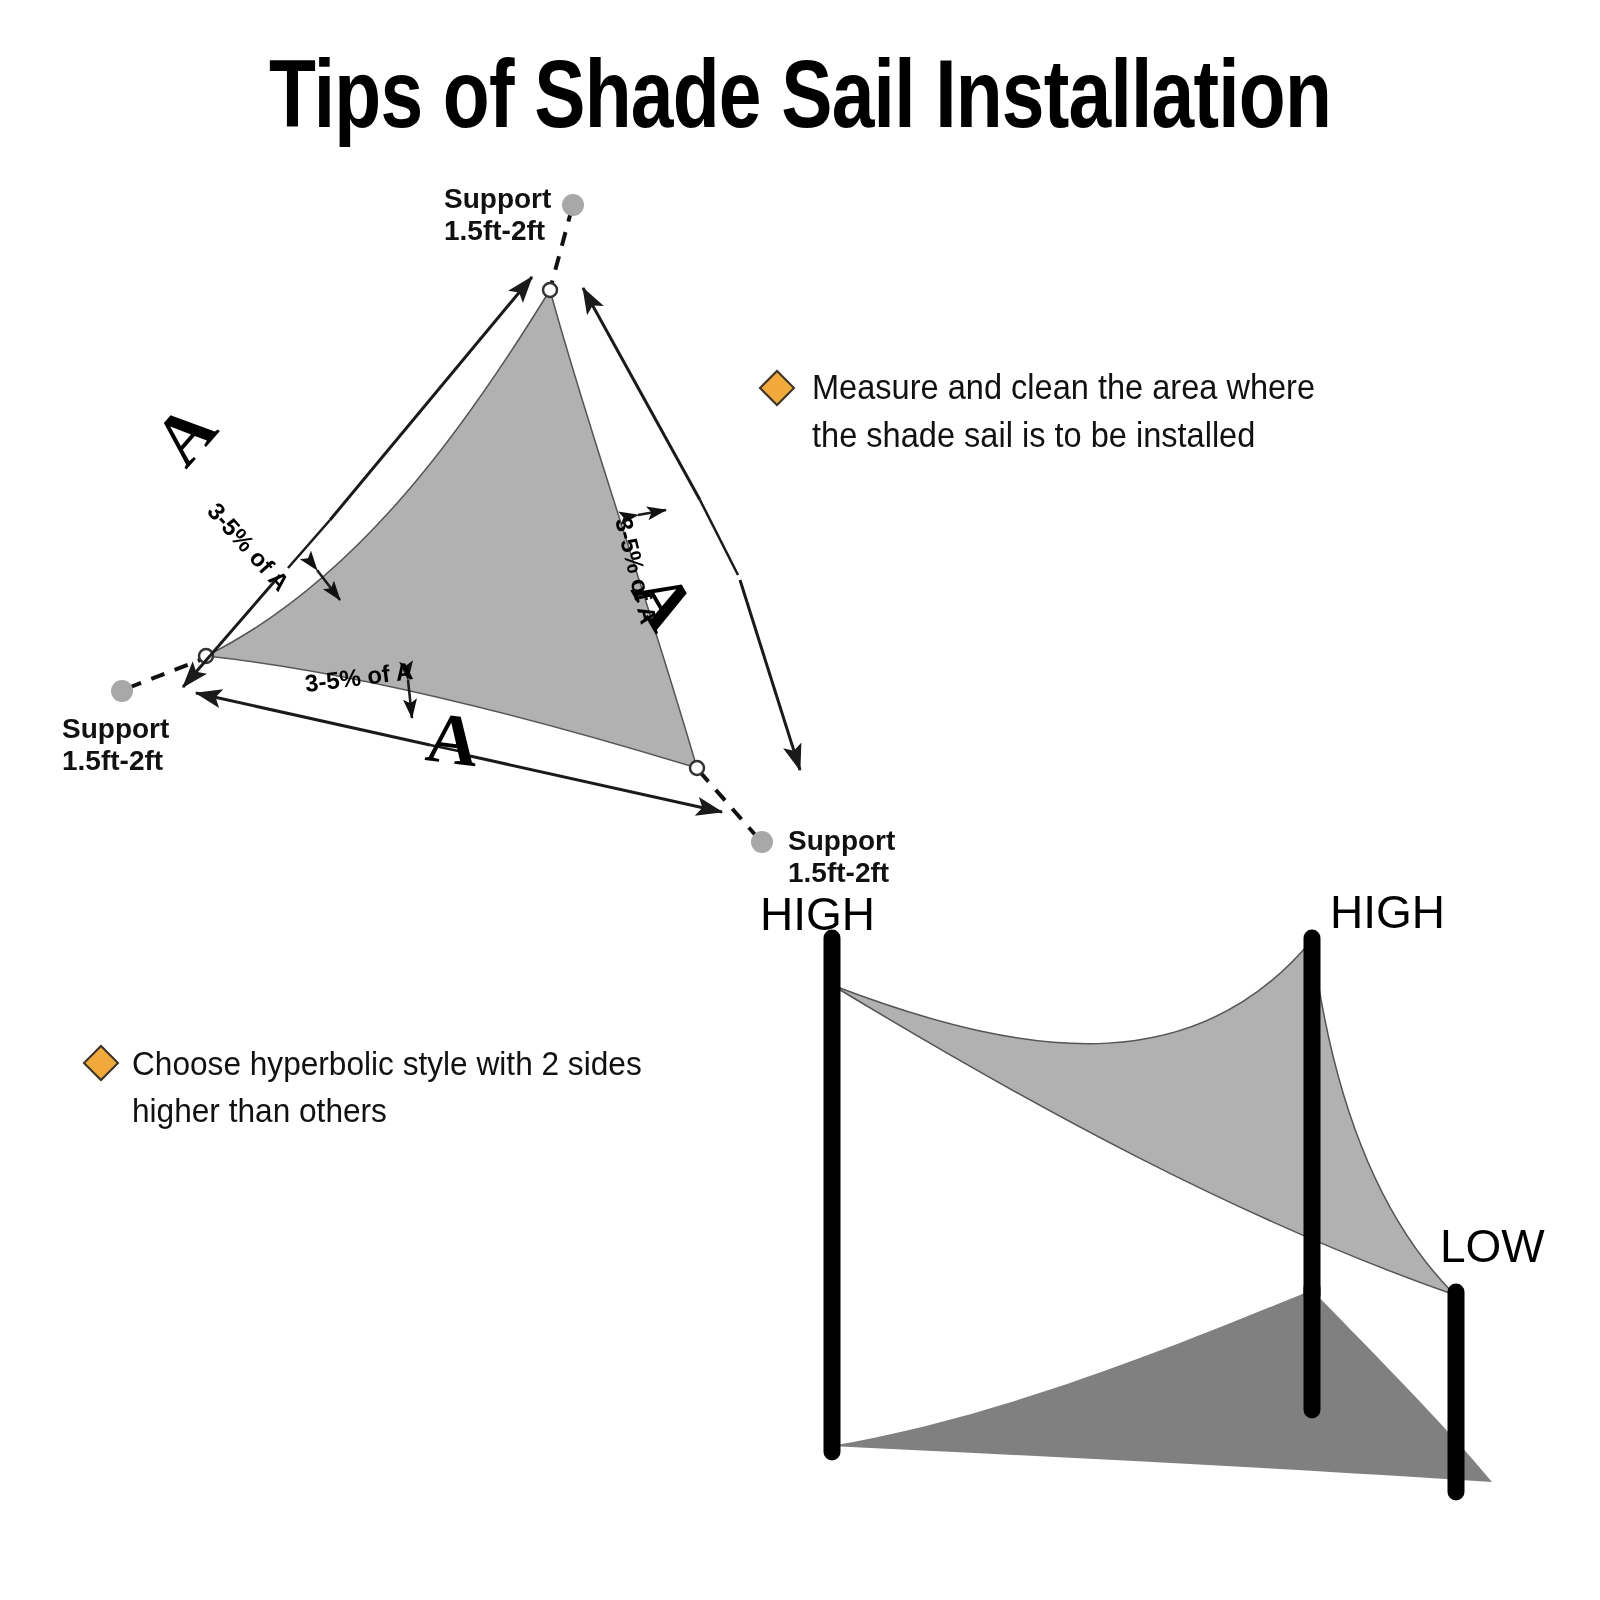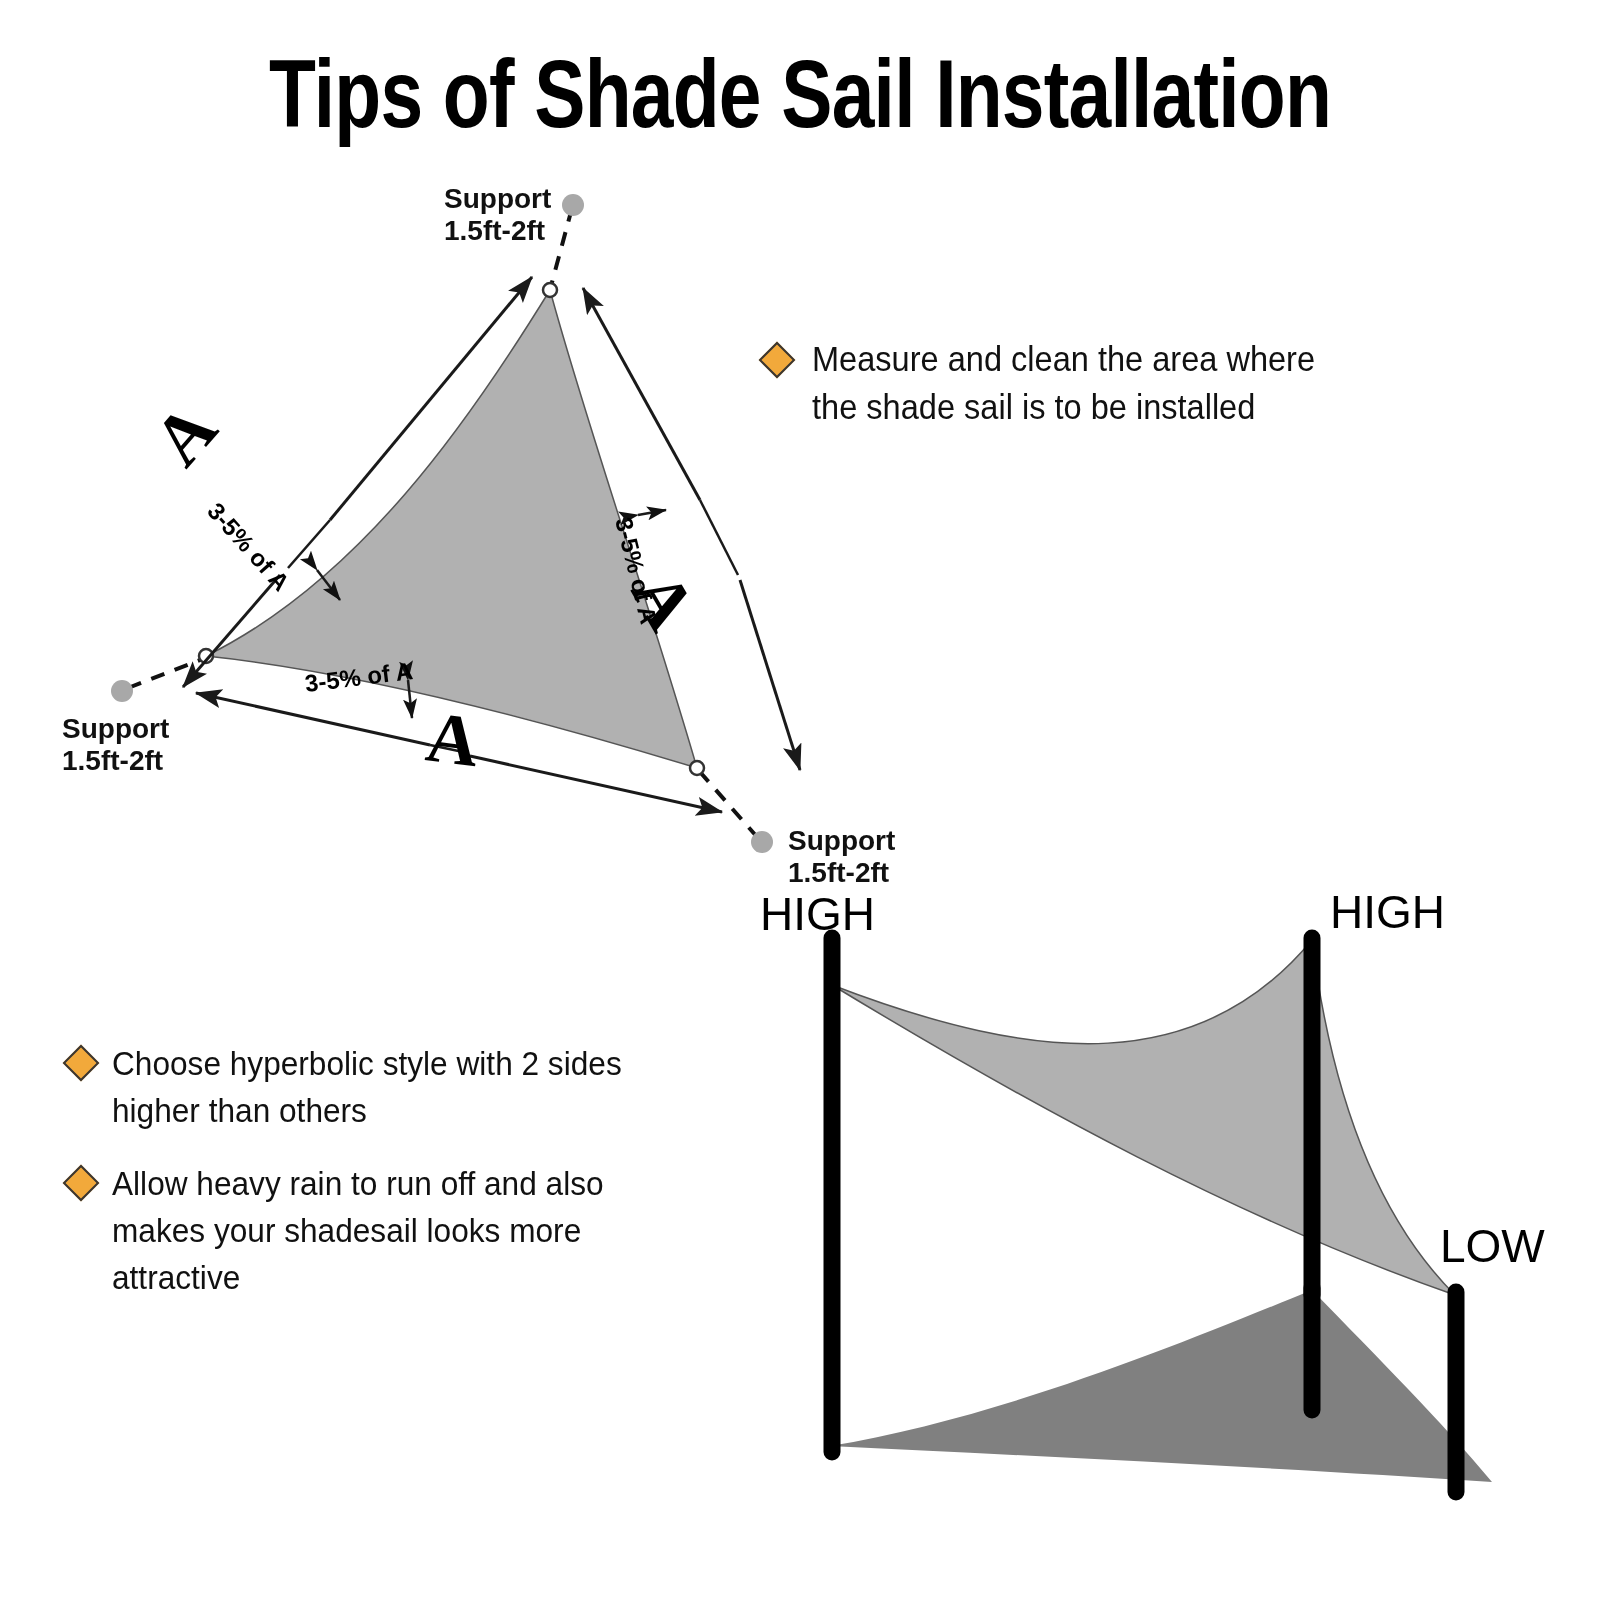--- a/index.html
+++ b/index.html
@@ -48,23 +48,23 @@
     font-family:"Liberation Sans", sans-serif;
     font-size:35px;
     line-height:1.38;
     color:#111111;
     transform:scaleX(0.93);
     transform-origin:0 50%;
     white-space:pre-line;
   }
 
   #right-bullets{left:764px;top:335px;width:790px;}
-  #right-bullets .bullet-row{margin-bottom:34px;}
-
-  #left-bullets{left:68px;top:1040px;width:720px;}
+  #right-bullets .bullet-row{margin-bottom:34px;margin-top:28px;}
+
+  #left-bullets{left:88px;top:1040px;width:720px;}
   #left-bullets .bullet-text{font-size:34px;}
   #left-bullets .diamond{margin-right:18px;margin-top:10px;}
 
   
   #triangle-svg{position:absolute;left:0px;top:160px;}
   #hyper-svg{position:absolute;left:740px;top:890px;}
 
   .lbl-support{
     font-family:"Liberation Sans", sans-serif;
     font-size:28px;
@@ -203,21 +203,15 @@
 the shade sail is to be installed</span>
     </div>
   </div>
 
   <div id="left-bullets" class="bullet-list">
     <div class="bullet-row">
       <span class="diamond"></span>
       <span class="bullet-text">Choose hyperbolic style with 2 sides
 higher than others</span>
     </div>
-    <div class="bullet-row">
-      <span class="diamond"></span>
-      <span class="bullet-text">Allow heavy rain to run off and also
-makes your shadesail looks more
-attractive</span>
-    </div>
   </div>
 
 </div>
 
 </body></html>

